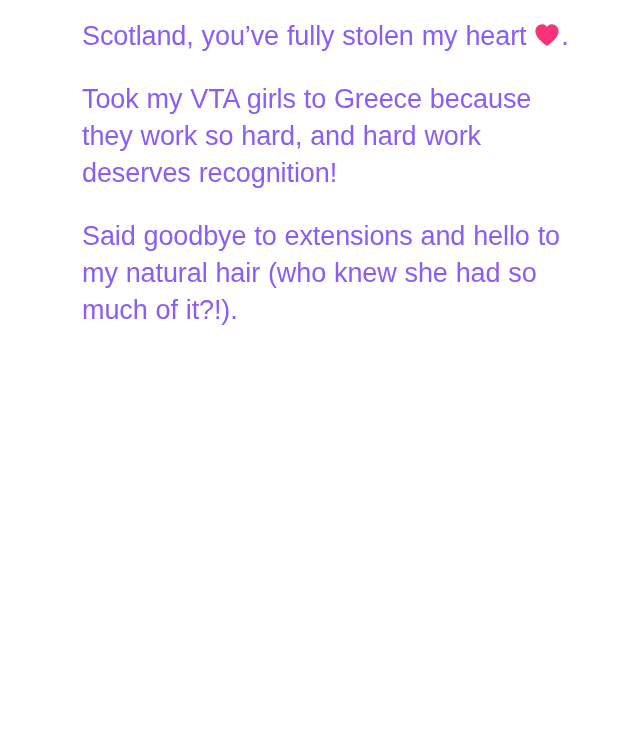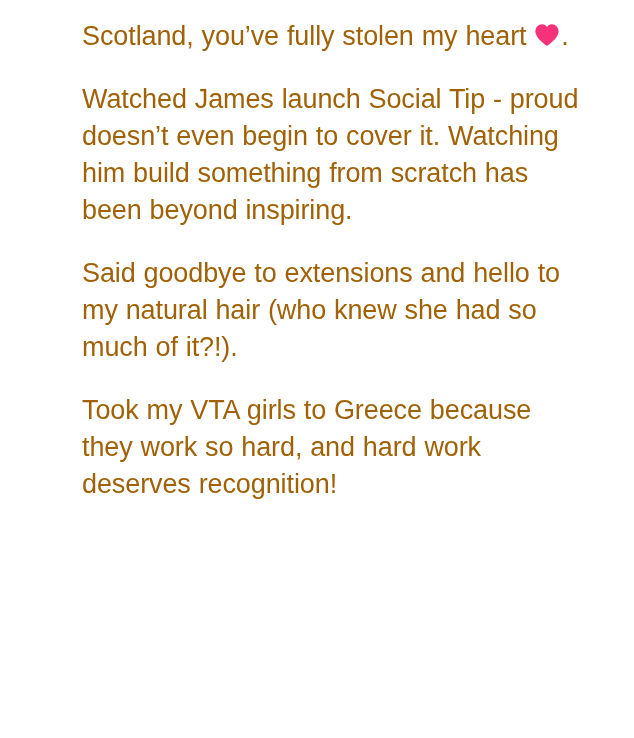--- a/index.html
+++ b/index.html
@@ -18,21 +18,21 @@
     width: 634px;
     height: 738px;
     box-sizing: border-box;
     padding: 18px 52px 0 82px;
     background: #ffffff;
   }
   .para {
     font-size: 27px;
     line-height: 1.37;
     letter-spacing: -0.1px;
-    color: #a16207;
+    color: #8b5cf6;
     margin: 0 0 26px 0;
     font-weight: 400;
     word-spacing: 0.5px;
   }
   .para:last-child {
     margin-bottom: 0;
   }
   .heart-icon {
     display: inline-block;
     vertical-align: -2px;
@@ -55,19 +55,18 @@
   <p class="para">
     <span>Scotland, you’ve fully stolen my heart</span>
     <span class="heart-icon">
       <svg viewBox="0 0 32 30" xmlns="http://www.w3.org/2000/svg" aria-hidden="true">
         <path d="M16 28.5 C16 28.5 1.5 19.5 1.5 10.2 C1.5 5.2 5.4 1.5 10 1.5 C12.9 1.5 14.9 3.0 16 5.0 C17.1 3.0 19.1 1.5 22 1.5 C26.6 1.5 30.5 5.2 30.5 10.2 C30.5 19.5 16 28.5 16 28.5 Z" fill="#f6327a"></path>
       </svg>
     </span><span>.</span>
   </p>
 
 
-  <p class="para">Watched James launch Social Tip - proud doesn’t even begin to cover it. Watching him build something from scratch has been beyond inspiring.</p>
+
+  <p class="para">Took my VTA girls to Greece because they work so hard, and hard work deserves recognition!</p>
 
   <p class="para">Said goodbye to extensions and hello to my natural hair (who knew she had so much of it?!).</p>
-
-  <p class="para">Took my VTA girls to Greece because they work so hard, and hard work deserves recognition!</p>
 
 </div>
 
 </body></html>

